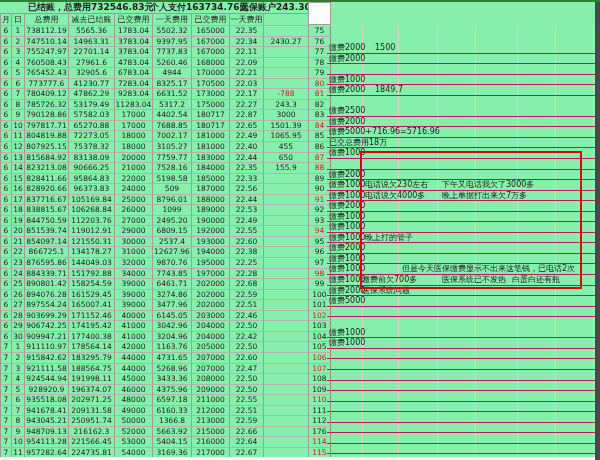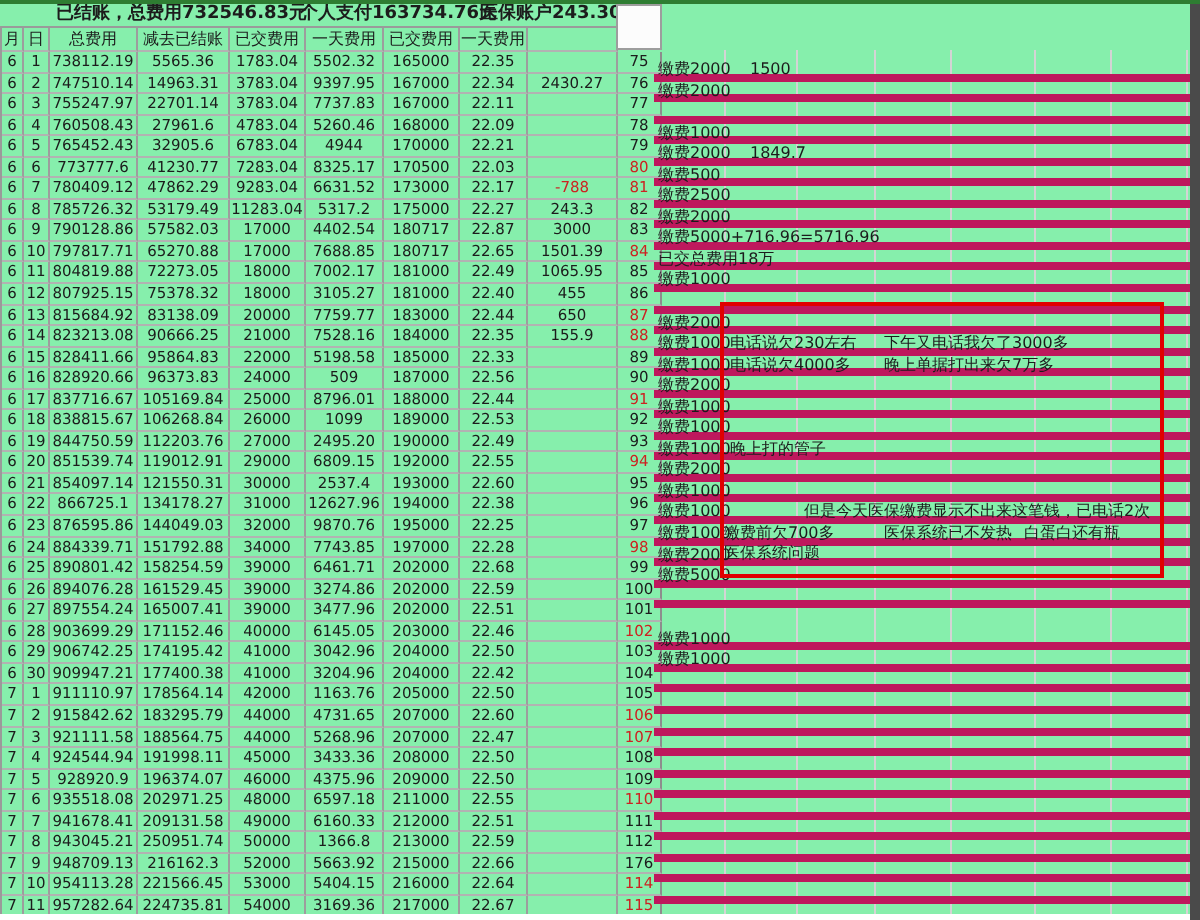--- a/index.html
+++ b/index.html
@@ -17,22 +17,22 @@
   .grid{position:absolute;top:13px;left:0;z-index:1;border-top:1px solid #9a9a9a;border-left:1px solid #9a9a9a;width:330px;}
   .hdr,.row{display:flex;position:relative;}
   .hdr{height:12px;}
   .row{height:10.55px;}
   .c{box-sizing:border-box;border-right:1px solid #9d9d9d;border-bottom:1px solid #b2b2b2;
      text-align:center;overflow:hidden;white-space:nowrap;font-size:7.5px;line-height:10.5px;flex:none;}
   .hdr .c{font-size:8px;line-height:12px;}
   .cm{width:11px}.cd{width:13px}.c1{width:44px}.c2{width:46px}.c3{width:38px}.c4{width:39px}
   .c5{width:38px}.c6{width:34px}.c7{width:45px}.cn{width:22px;border-right:1px solid #8d8d8d;}
   .red{color:#cc2222;}
-  .noterow{position:absolute;left:326px;top:4px;width:270px;height:100%;box-sizing:border-box;
-           border-bottom:4px solid #be185d;z-index:2;}
+  .noterow{position:absolute;left:326px;top:17px;width:270px;height:100%;box-sizing:border-box;
+           border-bottom:1px solid #be185d;z-index:2;}
   .fee,.note{position:absolute;top:0;font-size:8px;line-height:10.5px;white-space:nowrap;}
   .fee{left:2px;}
   .redbox{position:absolute;left:360px;top:151px;width:222px;height:138px;box-sizing:border-box;
           border:2px solid #e00000;z-index:4;pointer-events:none;}
 </style>
 </head>
 <body>
 
 <div class="sheet">
   <div class="topline" style="background: rgb(46, 125, 50);"></div>
@@ -147,23 +147,20 @@
     <div class="c cm">6</div>
     <div class="c cd">6</div>
     <div class="c c1">773777.6</div>
     <div class="c c2">41230.77</div>
     <div class="c c3">7283.04</div>
     <div class="c c4">8325.17</div>
     <div class="c c5">170500</div>
     <div class="c c6">22.03</div>
     <div class="c c7"></div>
     <div class="c cn red">80</div>
-    <div class="noterow">
-      <span class="fee">缴费500</span>
-    </div>
   </div>
         <div class="row">
     <div class="c cm">6</div>
     <div class="c cd">7</div>
     <div class="c c1">780409.12</div>
     <div class="c c2">47862.29</div>
     <div class="c c3">9283.04</div>
     <div class="c c4">6631.52</div>
     <div class="c c5">173000</div>
     <div class="c c6">22.17</div>

